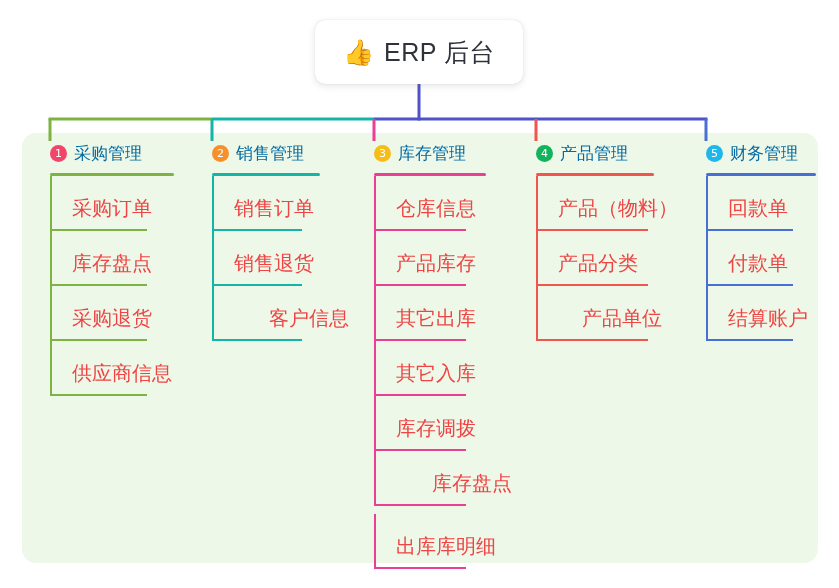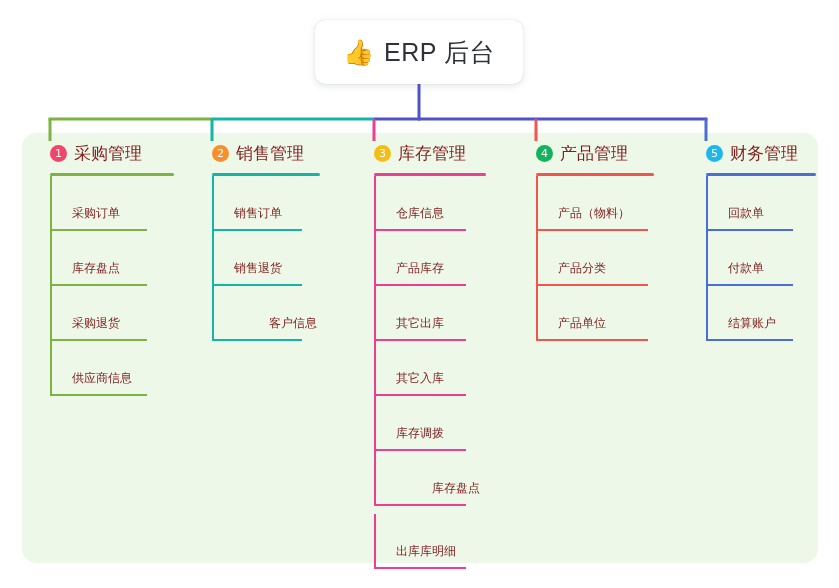--- a/index.html
+++ b/index.html
@@ -97,21 +97,21 @@
     border-radius: 50%;
     color: #ffffff;
     font-size: 11px;
     line-height: 17px;
     text-align: center;
     flex: 0 0 auto;
     font-family: "DejaVu Sans", sans-serif;
   }
   .col-title {
     font-size: 17px;
-    color: #7f1d1d;
+    color: #0369a1;
     white-space: nowrap;
   }
   .head-rule {
     height: 3px;
     border-radius: 2px;
     margin-left: 14px;
   }
 
   .items {
     position: relative;
@@ -123,22 +123,22 @@
     height: 55px;
     box-sizing: border-box;
     border-left-width: 2px;
     border-left-style: solid;
     border-bottom-width: 2px;
     border-bottom-style: solid;
     display: flex;
     align-items: flex-end;
   }
   .item-label {
-    font-size: 12px;
-    color: #7f1d1d;
+    font-size: 20px;
+    color: #ef4444;
     white-space: nowrap;
     padding: 0 0 7px 20px;
   }
 </style>
 </head>
 <body>
 
 <div id="mindmap">
 
   <div class="root-card">
@@ -236,21 +236,21 @@
           <span class="col-title">产品管理</span>
         </div>
         <div class="head-rule" style="background: rgb(242, 85, 78); width: 118px;"></div>
         <div class="items">
           <div class="item" style="border-left-color: rgb(242, 85, 78); border-bottom-color: rgb(242, 85, 78); width: 112px;">
             <span class="item-label">产品（物料）</span>
           </div>
           <div class="item" style="border-left-color: rgb(242, 85, 78); border-bottom-color: rgb(242, 85, 78); width: 112px;">
             <span class="item-label">产品分类</span>
           </div>
-          <div class="item" style="border-left-color: rgb(242, 85, 78); border-bottom-color: rgb(242, 85, 78); width: 112px;">
+          <div class="item" style="border-left-color: rgb(242, 85, 78); border-bottom-color: rgb(242, 85, 78); width: 112px; padding-left: 24px;">
             <span class="item-label">产品单位</span>
           </div>
         </div>
       </div>
       <div class="column" style="left: 670px; width: 140px;">
         <div class="col-head">
           <span class="badge" style="background: rgb(31, 182, 234);">5</span>
           <span class="col-title">财务管理</span>
         </div>
         <div class="head-rule" style="background: rgb(74, 111, 212); width: 110px;"></div>

